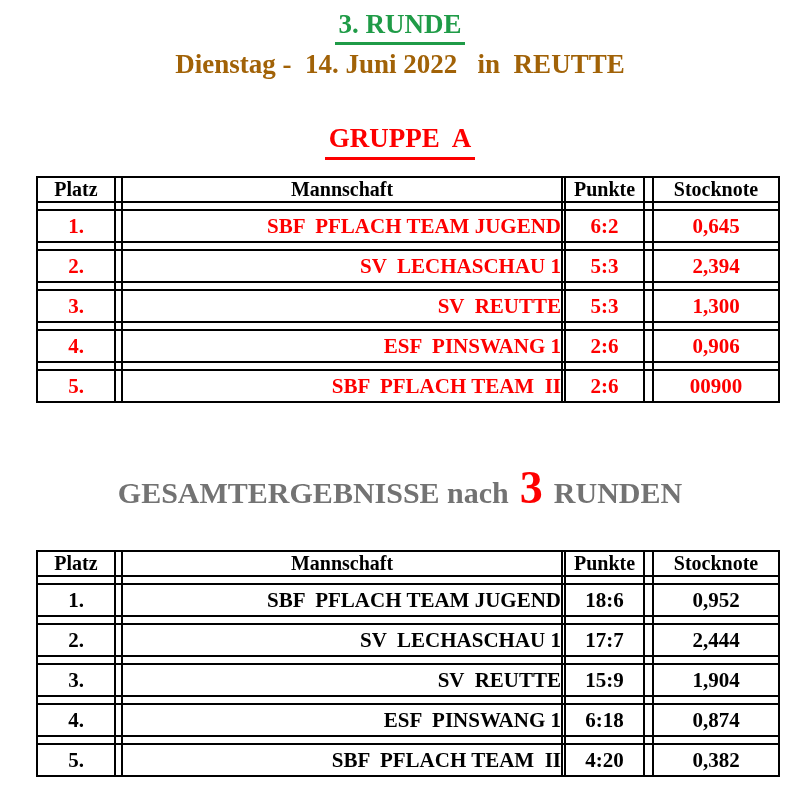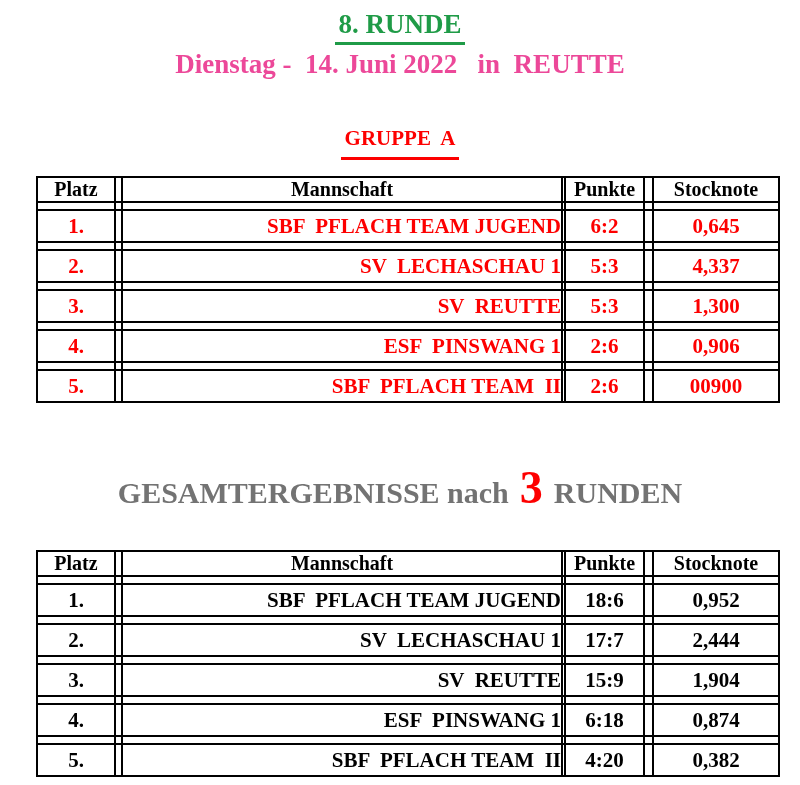--- a/index.html
+++ b/index.html
@@ -22,27 +22,27 @@
     display: inline-block;
     font-size: 27px;
     color: #1f9b47;
     border-bottom: 3px solid #1f9b47;
     padding: 0 3px 1px 3px;
     white-space: pre;
   }
   .subtitle-line { margin-top: 2px; line-height: 34px; }
   .page-subtitle {
     font-size: 27px;
-    color: #ec4899;
+    color: #a16207;
     white-space: pre;
   }
   .group-line { margin-top: 36px; line-height: 34px; }
   .group-heading {
     display: inline-block;
-    font-size: 21px;
+    font-size: 27px;
     color: #fd0000;
     border-bottom: 3px solid #fd0000;
     padding: 0 4px 2px 4px;
     white-space: pre;
   }
 
   table.results {
     border-collapse: collapse;
     table-layout: fixed;
     width: 742px;
@@ -81,21 +81,21 @@
     color: #fd0000;
     margin: 0 11px;
   }
 </style>
 </head>
 <body>
 
 <div>
 
   <div class="center-line title-line">
-    <span class="page-title">8. RUNDE</span>
+    <span class="page-title">3. RUNDE</span>
   </div>
 
   <div class="center-line subtitle-line">
     <span class="page-subtitle">Dienstag -  14. Juni 2022   in  REUTTE</span>
   </div>
 
   <div class="center-line group-line">
     <span class="group-heading">GRUPPE  A</span>
   </div>
 
@@ -146,21 +146,21 @@
           <td></td>
           <td></td>
         </tr>
       <tr class="data-row">
         <td class="cell-platz">2.</td>
         <td class="gapc"></td>
         <td class="cell-mannschaft">SV  LECHASCHAU 1</td>
         <td class="gapc"></td>
         <td class="cell-punkte">5:3</td>
         <td class="gapc"></td>
-        <td class="cell-stocknote">4,337</td>
+        <td class="cell-stocknote">2,394</td>
       </tr>
       <tr class="spacer-row">
           <td></td>
           <td></td>
           <td></td>
           <td></td>
           <td></td>
           <td></td>
           <td></td>
         </tr>

